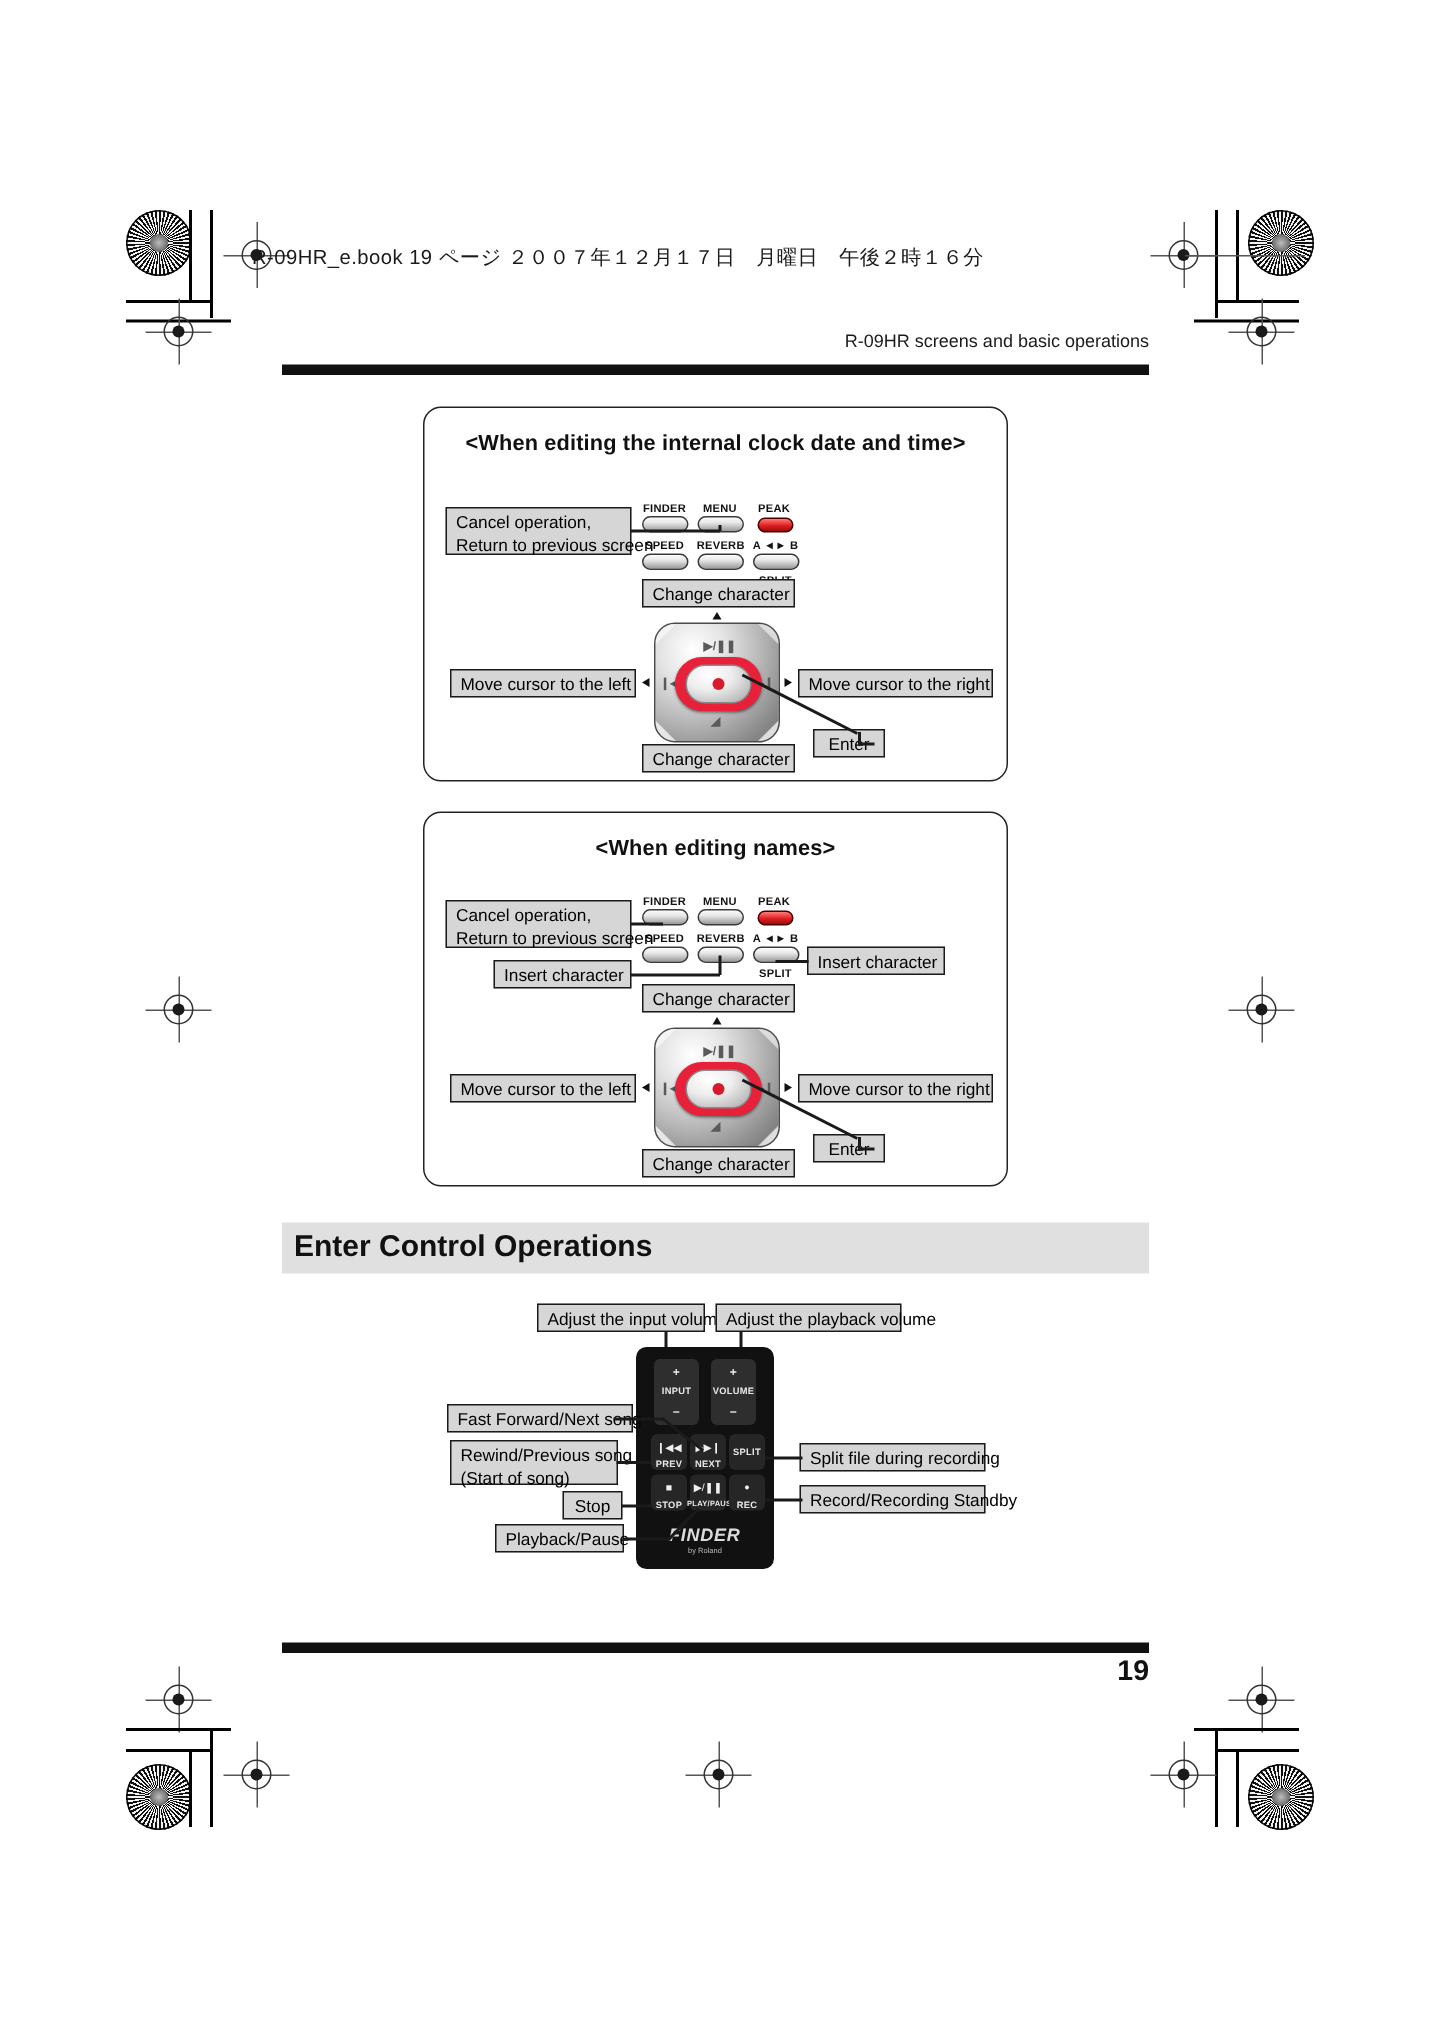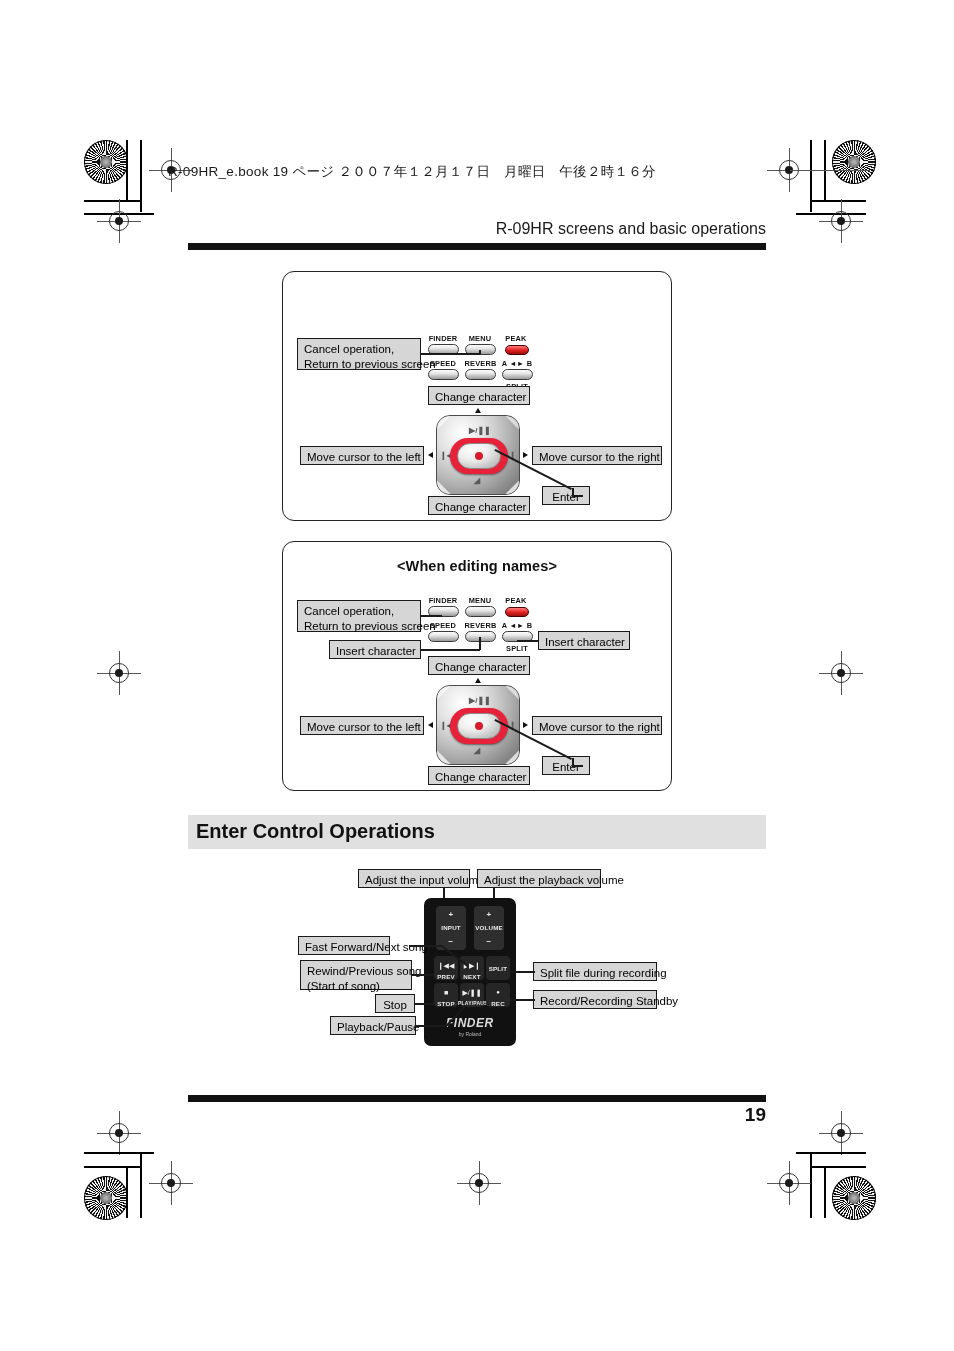--- a/index.html
+++ b/index.html
@@ -22,21 +22,21 @@
   .starburst::after{content:"";position:absolute;left:50%;top:50%;
      width:12px;height:12px;margin:-6px 0 0 -6px;border-radius:50%;
      background:radial-gradient(circle,#bbb 0%,#777 60%,#222 100%);}
 
   .crop-h{position:absolute;height:2px;background:#000;}
   .crop-v{position:absolute;width:2px;background:#000;}
 
   
   .bookline{position:absolute;left:168px;top:163px;font-size:13.5px;
      letter-spacing:.3px;white-space:nowrap;color:#1a1a1a;}
-  .runhead{position:absolute;right:188px;top:220px;font-size:16px;color:#1a1a1a;}
+  .runhead{position:absolute;right:188px;top:220px;font-size:12px;color:#1a1a1a;}
   .rule-top{position:absolute;left:188px;top:243px;width:578px;height:7px;background:#111;}
   .rule-bot{position:absolute;left:188px;top:1095px;width:578px;height:7px;background:#111;}
   .pageno{position:absolute;right:188px;top:1104px;font-size:19px;font-weight:bold;color:#111;}
 
   
   .edgeline{position:absolute;height:1.2px;background:#555;}
 
   
   .panel{position:absolute;border:1.6px solid #222;border-radius:12px;background:#fff;}
   .panel-title{position:absolute;width:100%;text-align:center;font-size:14.5px;
@@ -205,20 +205,21 @@
     <div class="dot"></div>
   </div>
 
 <div class="edgeline" style="left:790px;top:170px;width:80px;"></div>
 
 <div class="bookline">R-09HR_e.book  19 ページ  ２００７年１２月１７日　月曜日　午後２時１６分</div>
 <div class="runhead">R-09HR screens and basic operations</div>
 <div class="rule-top"></div>
 
 <div class="panel" style="left:282px;top:271px;width:388px;height:248px;">
+  <div class="panel-title" style="top:16px;">&lt;When editing the internal clock date and time&gt;</div>
 
   <div class="btn-lbl" style="left:142px;top:62px;width:36px;">FINDER</div>
   <div class="pill" style="left:145px;top:72px;"></div>
   <div class="btn-lbl" style="left:180px;top:62px;width:34px;">MENU</div>
   <div class="pill" style="left:182px;top:72px;"></div>
   <div class="btn-lbl" style="left:216px;top:62px;width:34px;">PEAK</div>
   <div class="pill peak" style="left:222px;top:73px;"></div>
 
   <div class="btn-lbl" style="left:142px;top:87px;width:36px;">SPEED</div>
   <div class="pill" style="left:145px;top:97px;"></div>
@@ -357,21 +358,21 @@
   <div class="rtxt" style="left:34px;top:102px;width:28px;font-size:5px;">PLAY/PAUSE</div>
 
   <div class="rbtn dark" style="left:62px;top:85px;width:24px;height:24px;"></div>
   <div class="rsym" style="left:62px;top:91px;width:24px;font-size:6px;">●</div>
   <div class="rtxt" style="left:62px;top:102px;width:24px;">REC</div>
 
   <div class="rlogo" style="left:22px;top:118px;">FINDER</div>
   <div class="rlogo-sub" style="left:0;top:133px;">by Roland</div>
 </div>
 
-<div class="callout r" style="left:298px;top:936px;width:92px;height:19px;">Fast Forward/Next song</div>
+<div class="callout r" style="left:298px;top:936px;width:124px;height:19px;">Fast Forward/Next song</div>
 <div class="lead h" style="left:409px;top:945px;width:34px;"></div>
 <div class="lead diag" style="left:442px;top:945px;width:34px;transform:rotate(38deg);"></div>
 
 <div class="callout" style="left:300px;top:960px;width:112px;height:30px;">Rewind/Previous song
 (Start of song)</div>
 <div class="lead h" style="left:411px;top:974px;width:23px;"></div>
 
 <div class="callout c" style="left:375px;top:994px;width:40px;height:19px;">Stop</div>
 <div class="lead h" style="left:414px;top:1003px;width:20px;"></div>
 

